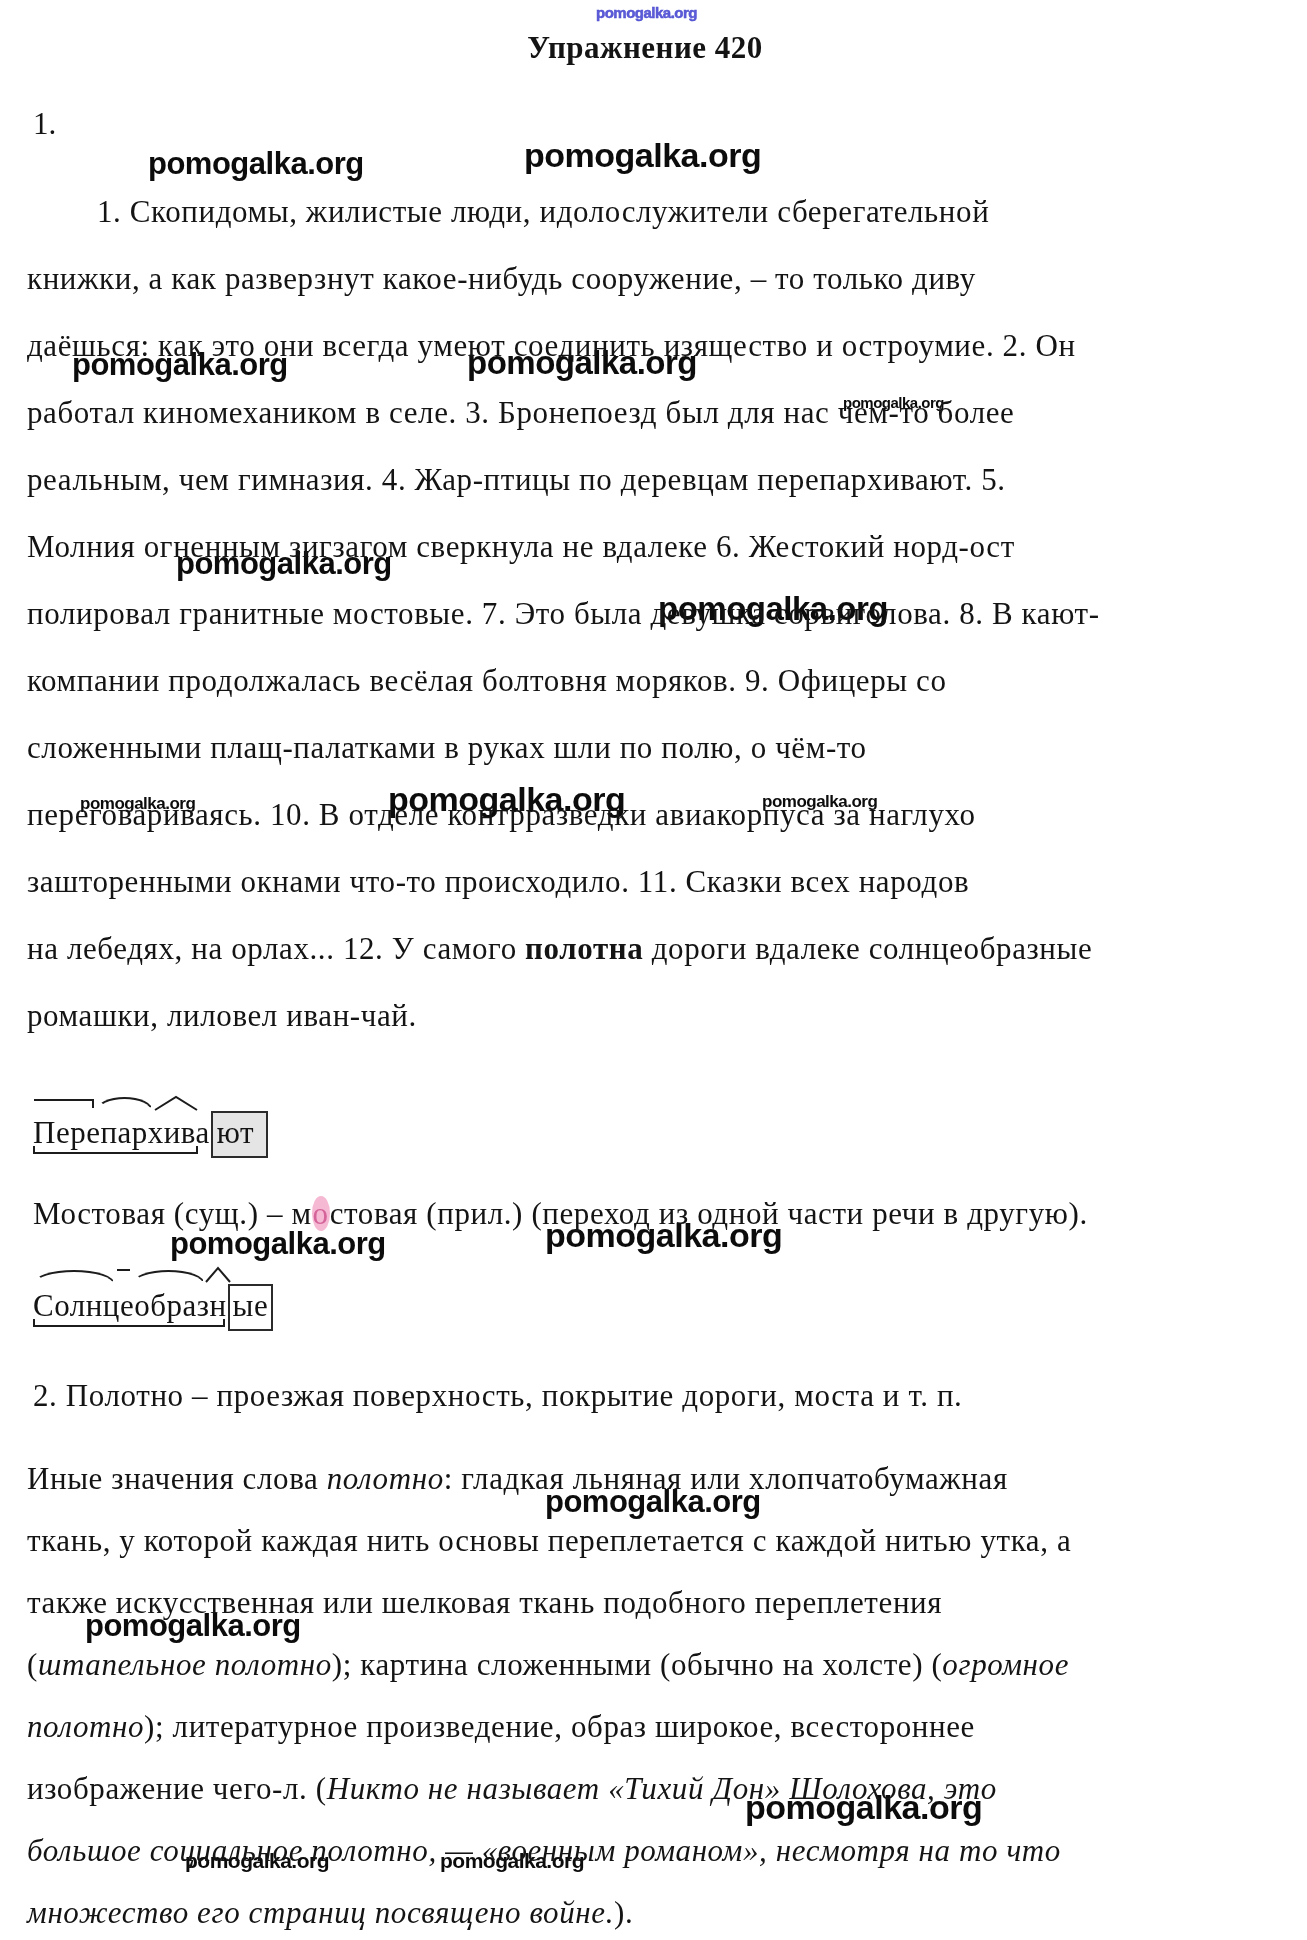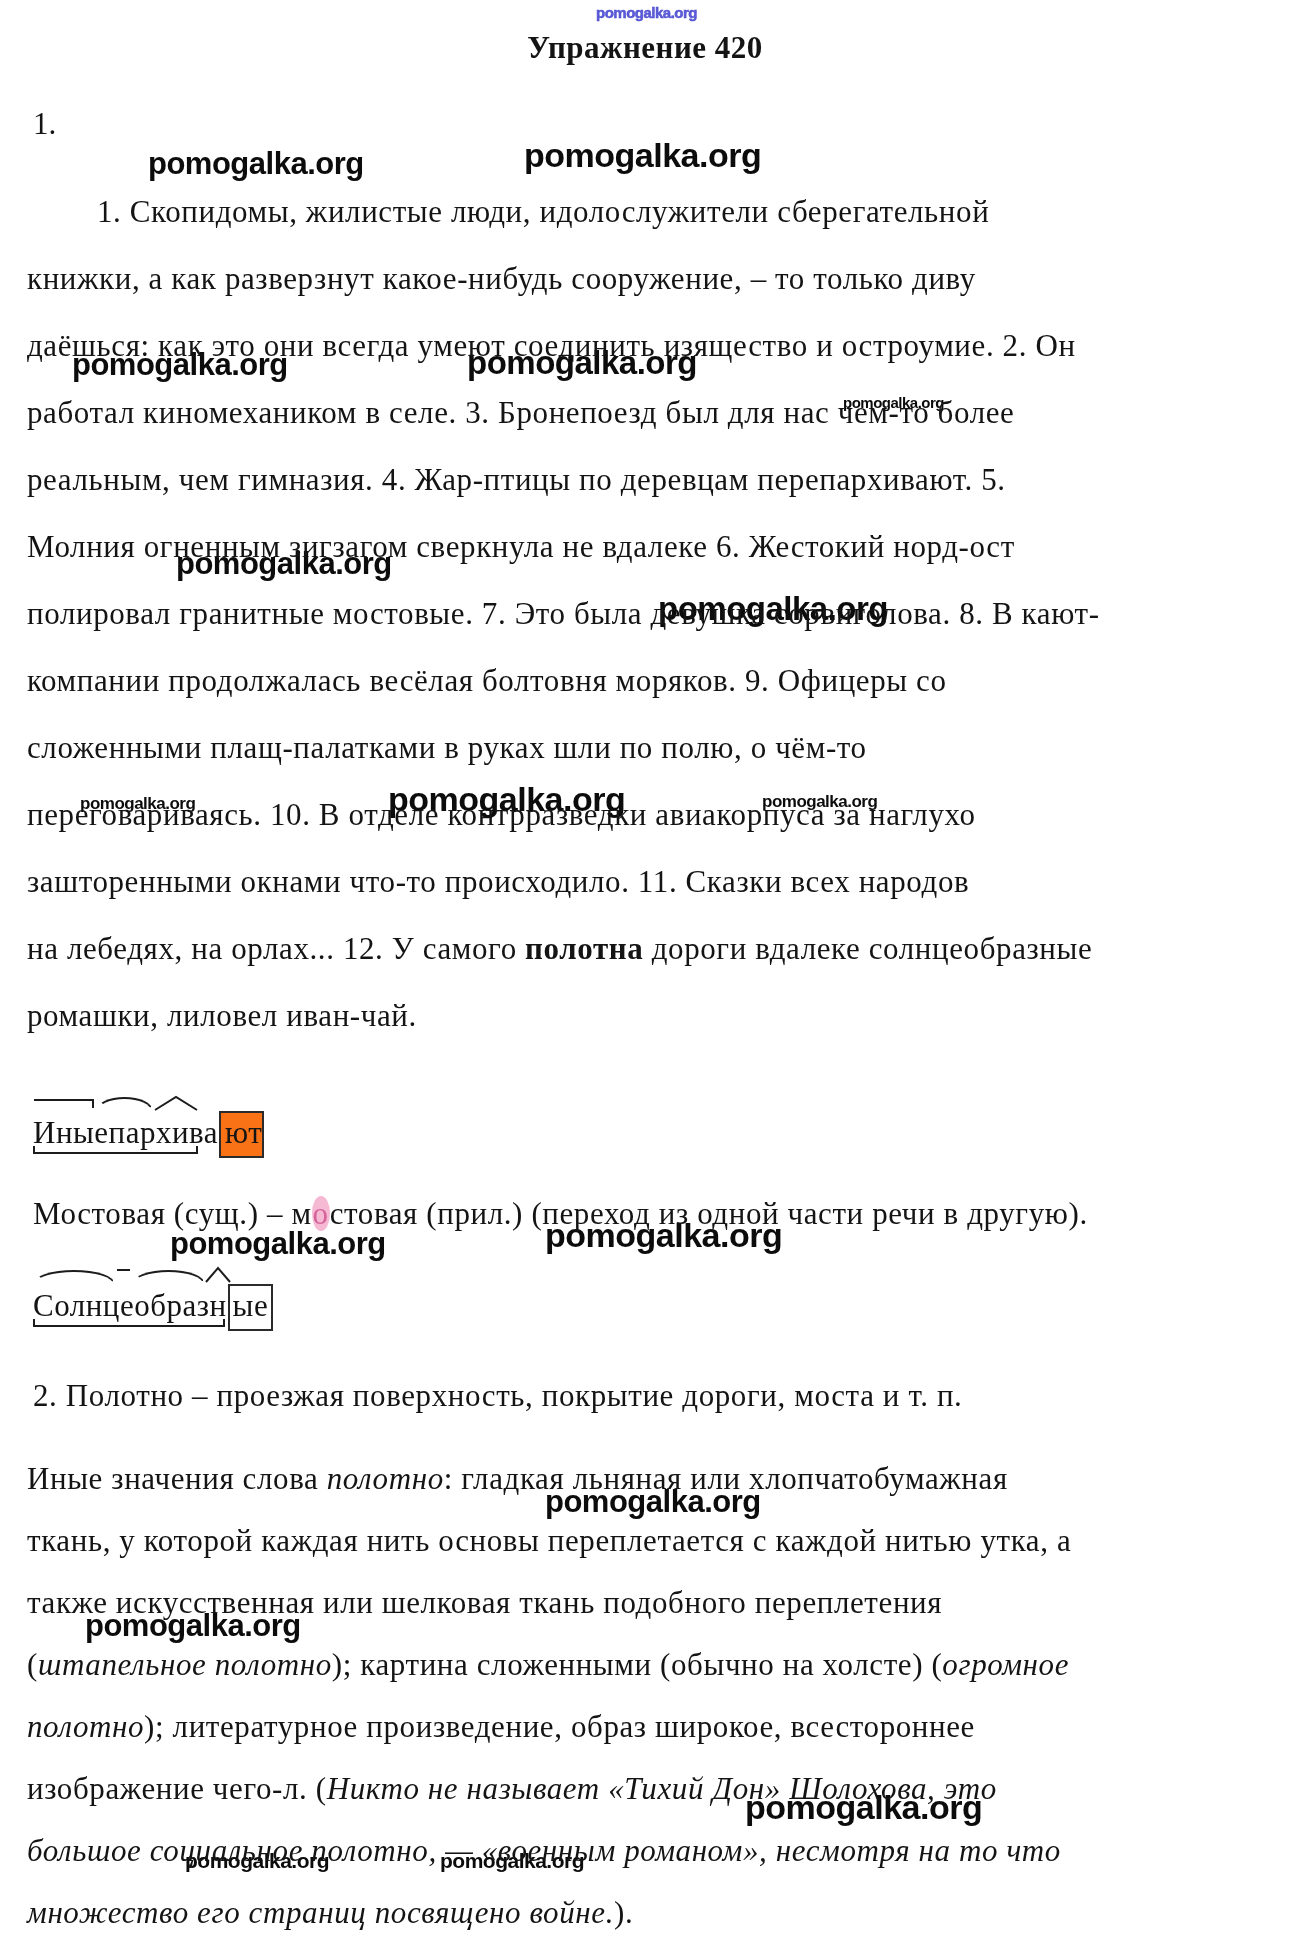--- a/index.html
+++ b/index.html
@@ -22,22 +22,22 @@
   
   .mw{position:absolute;font-size:31px;letter-spacing:0.5px;}
   .mw .txt{position:relative;display:inline-block;padding-top:17px;line-height:40px;}
   .mark{position:absolute;box-sizing:border-box;}
   .prefix-mark{border-top:2px solid #1c1c1c;border-right:2px solid #1c1c1c;height:9px;}
   .root-arc{border:2px solid transparent;border-top:2px solid #1c1c1c;height:14px;
             border-top-left-radius:50% 100%;border-top-right-radius:50% 100%;}
   .macron-mark{border-top:2px solid #1c1c1c;height:2px;}
   .stem-underline{border-bottom:2px solid #1c1c1c;border-left:2px solid #1c1c1c;
                   border-right:2px solid #1c1c1c;height:8px;}
-  .end-box-green{display:inline-block;background:#f97316;border:2px solid #2b2b2b;
-                 padding:2px 0 5px 4px;margin-left:1px;line-height:36px;}
+  .end-box-green{display:inline-block;background:#e5e5e5;border:2px solid #2b2b2b;
+                 padding:2px 12px 5px 4px;margin-left:1px;line-height:36px;}
   .end-box-white{display:inline-block;background:#ffffff;border:2px solid #2b2b2b;
                  padding:2px 3px 5px 3px;margin-left:1px;line-height:36px;}
   .caret-svg{position:absolute;}
 </style>
 </head>
 <body>
 
 <div class="page">
 
   <div class="wm wm-blue" style="left:596px;top:5px;font-size:15px;">pomogalka.org</div>
@@ -78,21 +78,21 @@
     <div class="line">ромашки, лиловел иван-чай.</div>
   </div>
 
   <div class="mw" style="left:33px;top:1094px;">
     <div class="mark prefix-mark" style="left:1px;top:5px;width:60px;"></div>
     <div class="mark root-arc" style="left:63px;top:3px;width:57px;"></div>
     <svg class="caret-svg" style="left:121px;top:1px;" width="44" height="16">
         <polyline points="1,15 22,2 43,15" fill="none" stroke="#1c1c1c" stroke-width="2"></polyline>
       </svg>
     <div class="mark stem-underline" style="left:0px;top:52px;width:165px;"></div>
-    <span class="txt"><span>Иные</span><span>парх</span><span>ива</span><span class="end-box-green">ют</span></span>
+    <span class="txt"><span>Пере</span><span>парх</span><span>ива</span><span class="end-box-green">ют</span></span>
   </div>
 
   <div class="abs serif" style="left:33px;top:1196px;font-size:31px;letter-spacing:0.6px;white-space:nowrap;">
     <span>Мостовая (сущ.) – м</span><span class="pink-o">о</span><span>стовая (прил.) (переход из одной части речи в другую).</span>
   </div>
 
   <div class="mw" style="left:33px;top:1266px;">
     <div class="mark root-arc" style="left:0px;top:4px;width:82px;"></div>
     <div class="mark macron-mark" style="left:84px;top:3px;width:13px;"></div>
     <div class="mark root-arc" style="left:99px;top:4px;width:73px;"></div>

